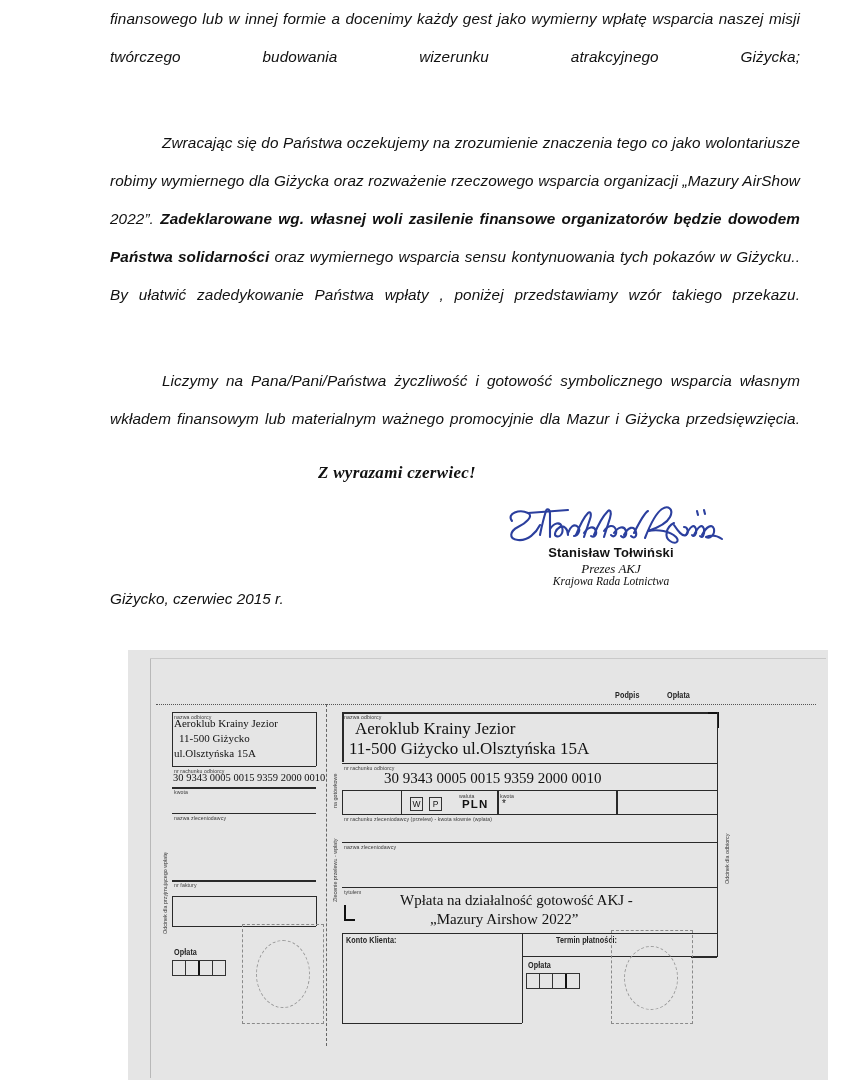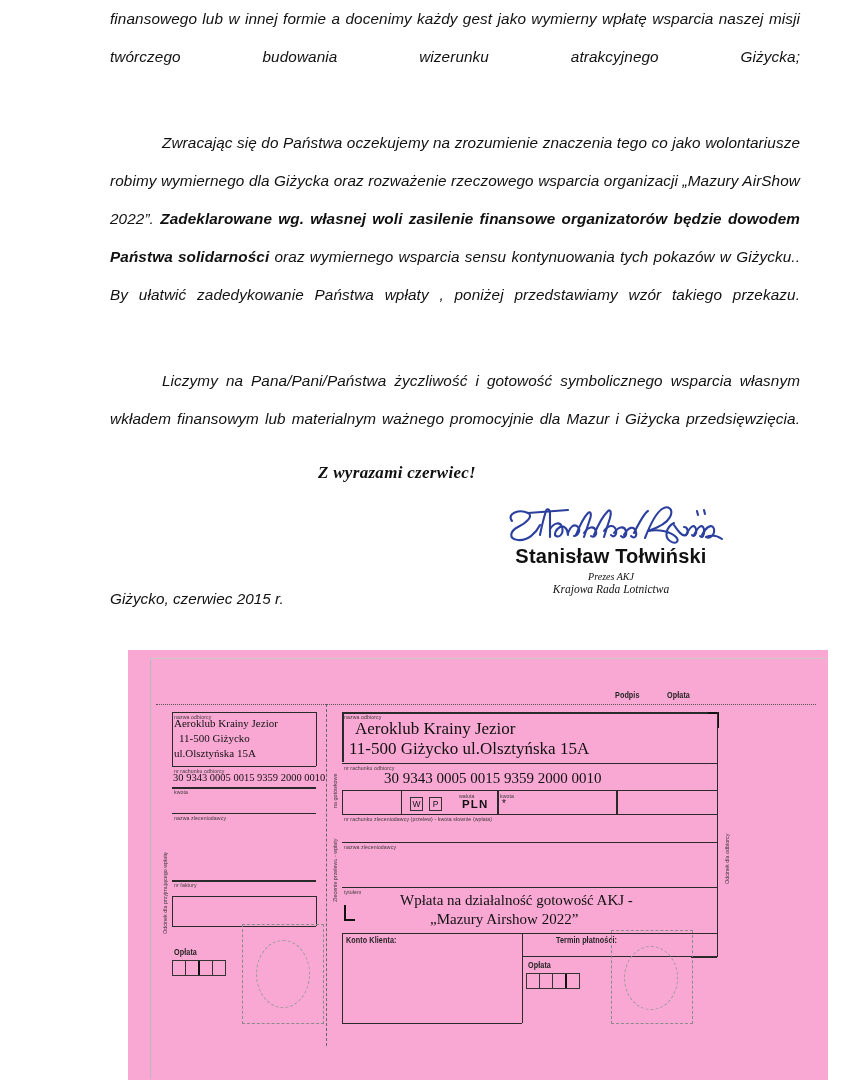--- a/index.html
+++ b/index.html
@@ -60,28 +60,28 @@
     position: absolute;
     left: 486px;
     top: 505px;
     width: 250px;
     text-align: center;
   }
   .sig-svg { display: block; margin: 0 auto; }
   .sig-name {
     font-family: "Liberation Sans", sans-serif;
     font-weight: bold;
-    font-size: 20px;
+    font-size: 13px;
     margin-top: -4px;
     letter-spacing: 0.2px;
   }
   .sig-role {
     font-family: "Liberation Serif", serif;
     font-style: italic;
-    font-size: 10px;
+    font-size: 13px;
     line-height: 13px;
     margin-top: 2px;
   }
   .sig-org {
     font-family: "Liberation Serif", serif;
     font-style: italic;
     font-size: 11.5px;
     line-height: 13px;
   }
 
@@ -95,21 +95,21 @@
     font-size: 15.3px;
   }
 
   
   .scan {
     position: absolute;
     left: 128px;
     top: 650px;
     width: 700px;
     height: 430px;
-    background: #f9a8d4;
+    background: #e5e5e5;
   }
   .scan-edge-left {
     position: absolute;
     left: 22px;
     top: 8px;
     width: 1px;
     height: 420px;
     background: #b8b8b8;
   }
   .scan-edge-top {

